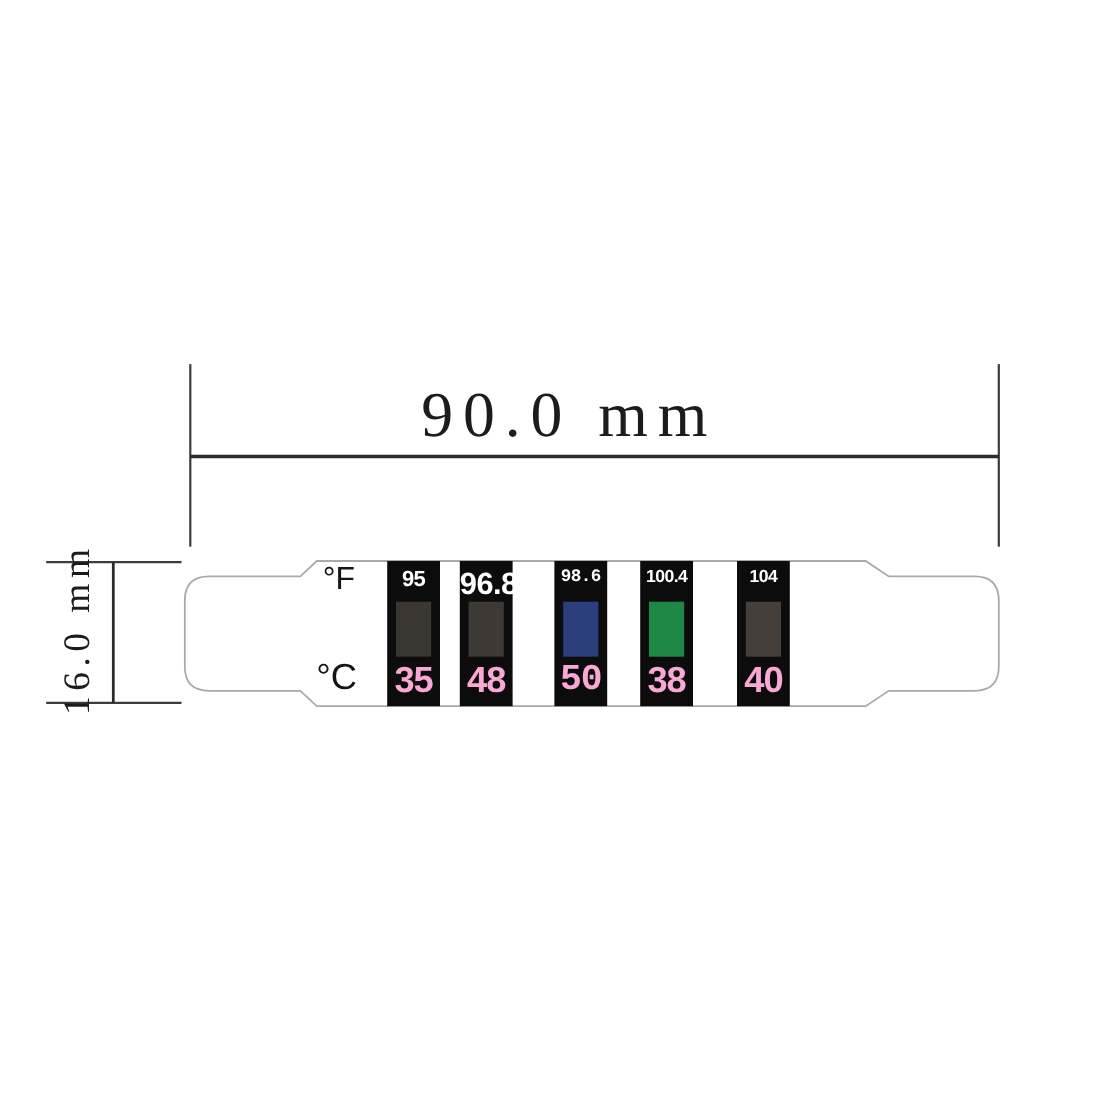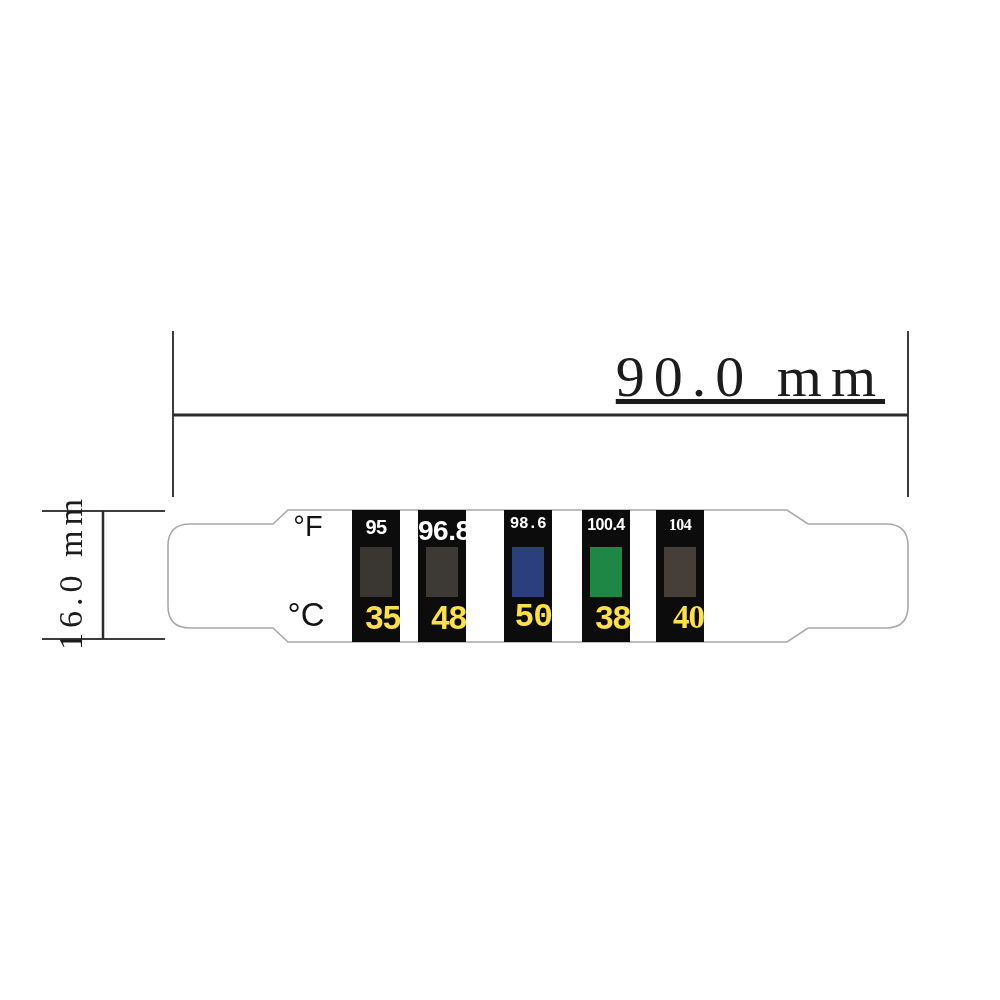--- a/index.html
+++ b/index.html
@@ -10,27 +10,26 @@
     background:#ffffff;
     overflow:hidden;
     font-family:"Liberation Sans", sans-serif;
   }
   .outline-svg{
     position:absolute;left:0;top:0;width:1000px;height:1000px;
   }
   
   .dim-width-label{
     position:absolute;left:150px;top:347px;width:735px;
-    text-align:right;
+    text-align:center;
     font-family:"Liberation Serif", serif;
     font-size:58px;line-height:1.05;
     letter-spacing:9px;
     color:#1c1c1c;
     white-space:nowrap;
-    text-decoration:underline;
   }
   .dim-height-label{
     position:absolute;left:-4px;top:553px;width:150px;height:44px;
     text-align:center;
     font-family:"Liberation Serif", serif;
     font-size:34px;line-height:44px;
     letter-spacing:5px;
     color:#1c1c1c;
     transform:rotate(-90deg);
     white-space:nowrap;
@@ -51,34 +50,34 @@
     position:absolute;top:510px;width:48px;height:132px;
     background:#0c0c0c;
   }
   .seg-f{
     position:absolute;top:6px;left:0;width:100%;
     text-align:center;color:#ffffff;font-weight:bold;
     line-height:1.1;letter-spacing:-0.5px;white-space:nowrap;
   }
   .seg-c{
     position:absolute;bottom:8px;left:0;width:100%;
-    text-align:right;color:#fde047;font-weight:bold;
+    text-align:center;color:#f9a8d4;font-weight:bold;
     font-size:33px;line-height:1;letter-spacing:-1px;white-space:nowrap;
   }
   .seg-square{
     position:absolute;top:37px;left:8px;width:32px;height:50px;
   }
   .segment:nth-of-type(1) .seg-f{font-size:25px;}
   .segment:nth-of-type(2) .seg-f{font-size:21px;}
   .segment:nth-of-type(3) .seg-f{font-size:21px;}
   .segment:nth-of-type(4) .seg-f{font-size:19px;}
   .segment:nth-of-type(5) .seg-f{font-size:20px;}
   .segment:nth-of-type(6) .seg-f{font-size:28px;}
   .seg1{left:352px;} .seg2{left:418px;} .seg3{left:504px;font-family:Liberation Mono, monospace;}
-  .seg4{left:582px;} .seg5{left:614px;} .seg6{left:656px;font-family:Liberation Serif, serif;}
+  .seg4{left:582px;} .seg5{left:614px;} .seg6{left:670px;}
 </style>
 </head>
 <body>
 
 <div class="canvas">
 
   <svg class="outline-svg" viewBox="0 0 1000 1000" xmlns="http://www.w3.org/2000/svg">
 
     <path d="M288,510 L787,510 L808,524 L886,524 Q908,524 908,546 L908,606
              Q908,628 886,628 L808,628 L787,642 L288,642 L273,628 L190,628

